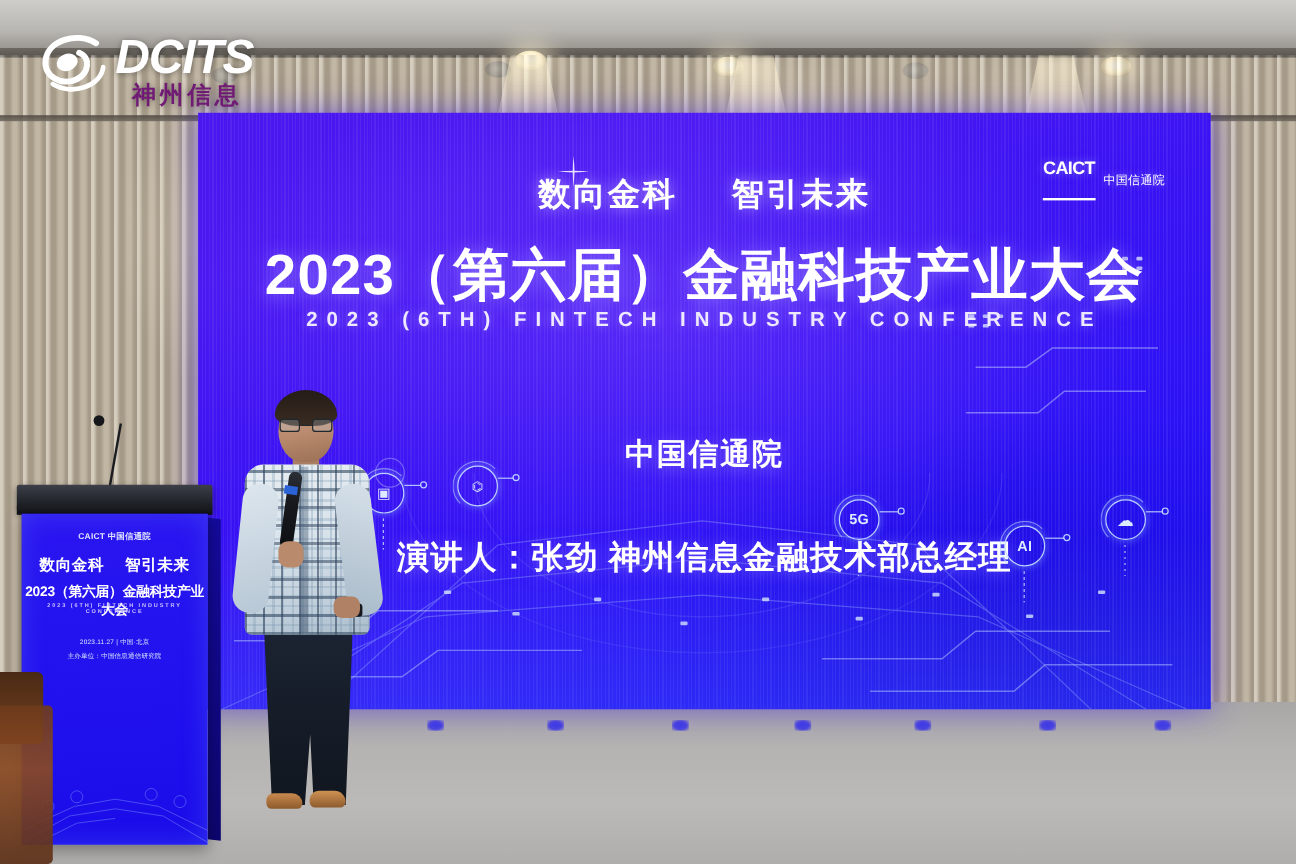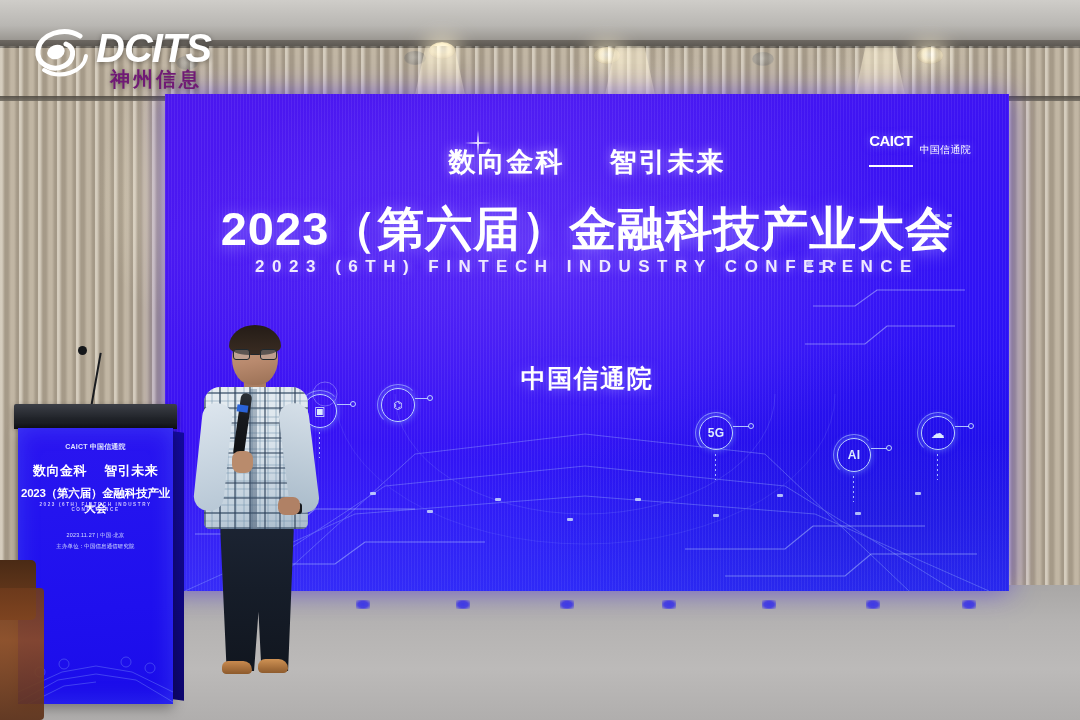--- a/index.html
+++ b/index.html
@@ -316,20 +316,21 @@
         <span>数向金科</span>
         <span class="gap"></span>
         <span>智引未来</span>
       </div>
 
       <div class="main-title">2023（第六届）金融科技产业大会</div>
       <div class="main-title-en">2023  (6TH)  FINTECH  INDUSTRY  CONFERENCE</div>
 
       <div class="paper-sub">中国信通院</div>
 
+      <div class="speaker">演讲人：张劲  神州信息金融技术部总经理</div>
 
       <div class="badge" style="left:530px;top:318px;">
         <div class="ring2"></div>
           <div class="ring"></div>
         <div class="lbl">5G</div>
         <div class="wire" style="left:38px;top:14px;width:16px;"></div>
         <div class="node" style="left:53px;top:11px;"></div>
         <div class="stem"></div>
       </div>
 

